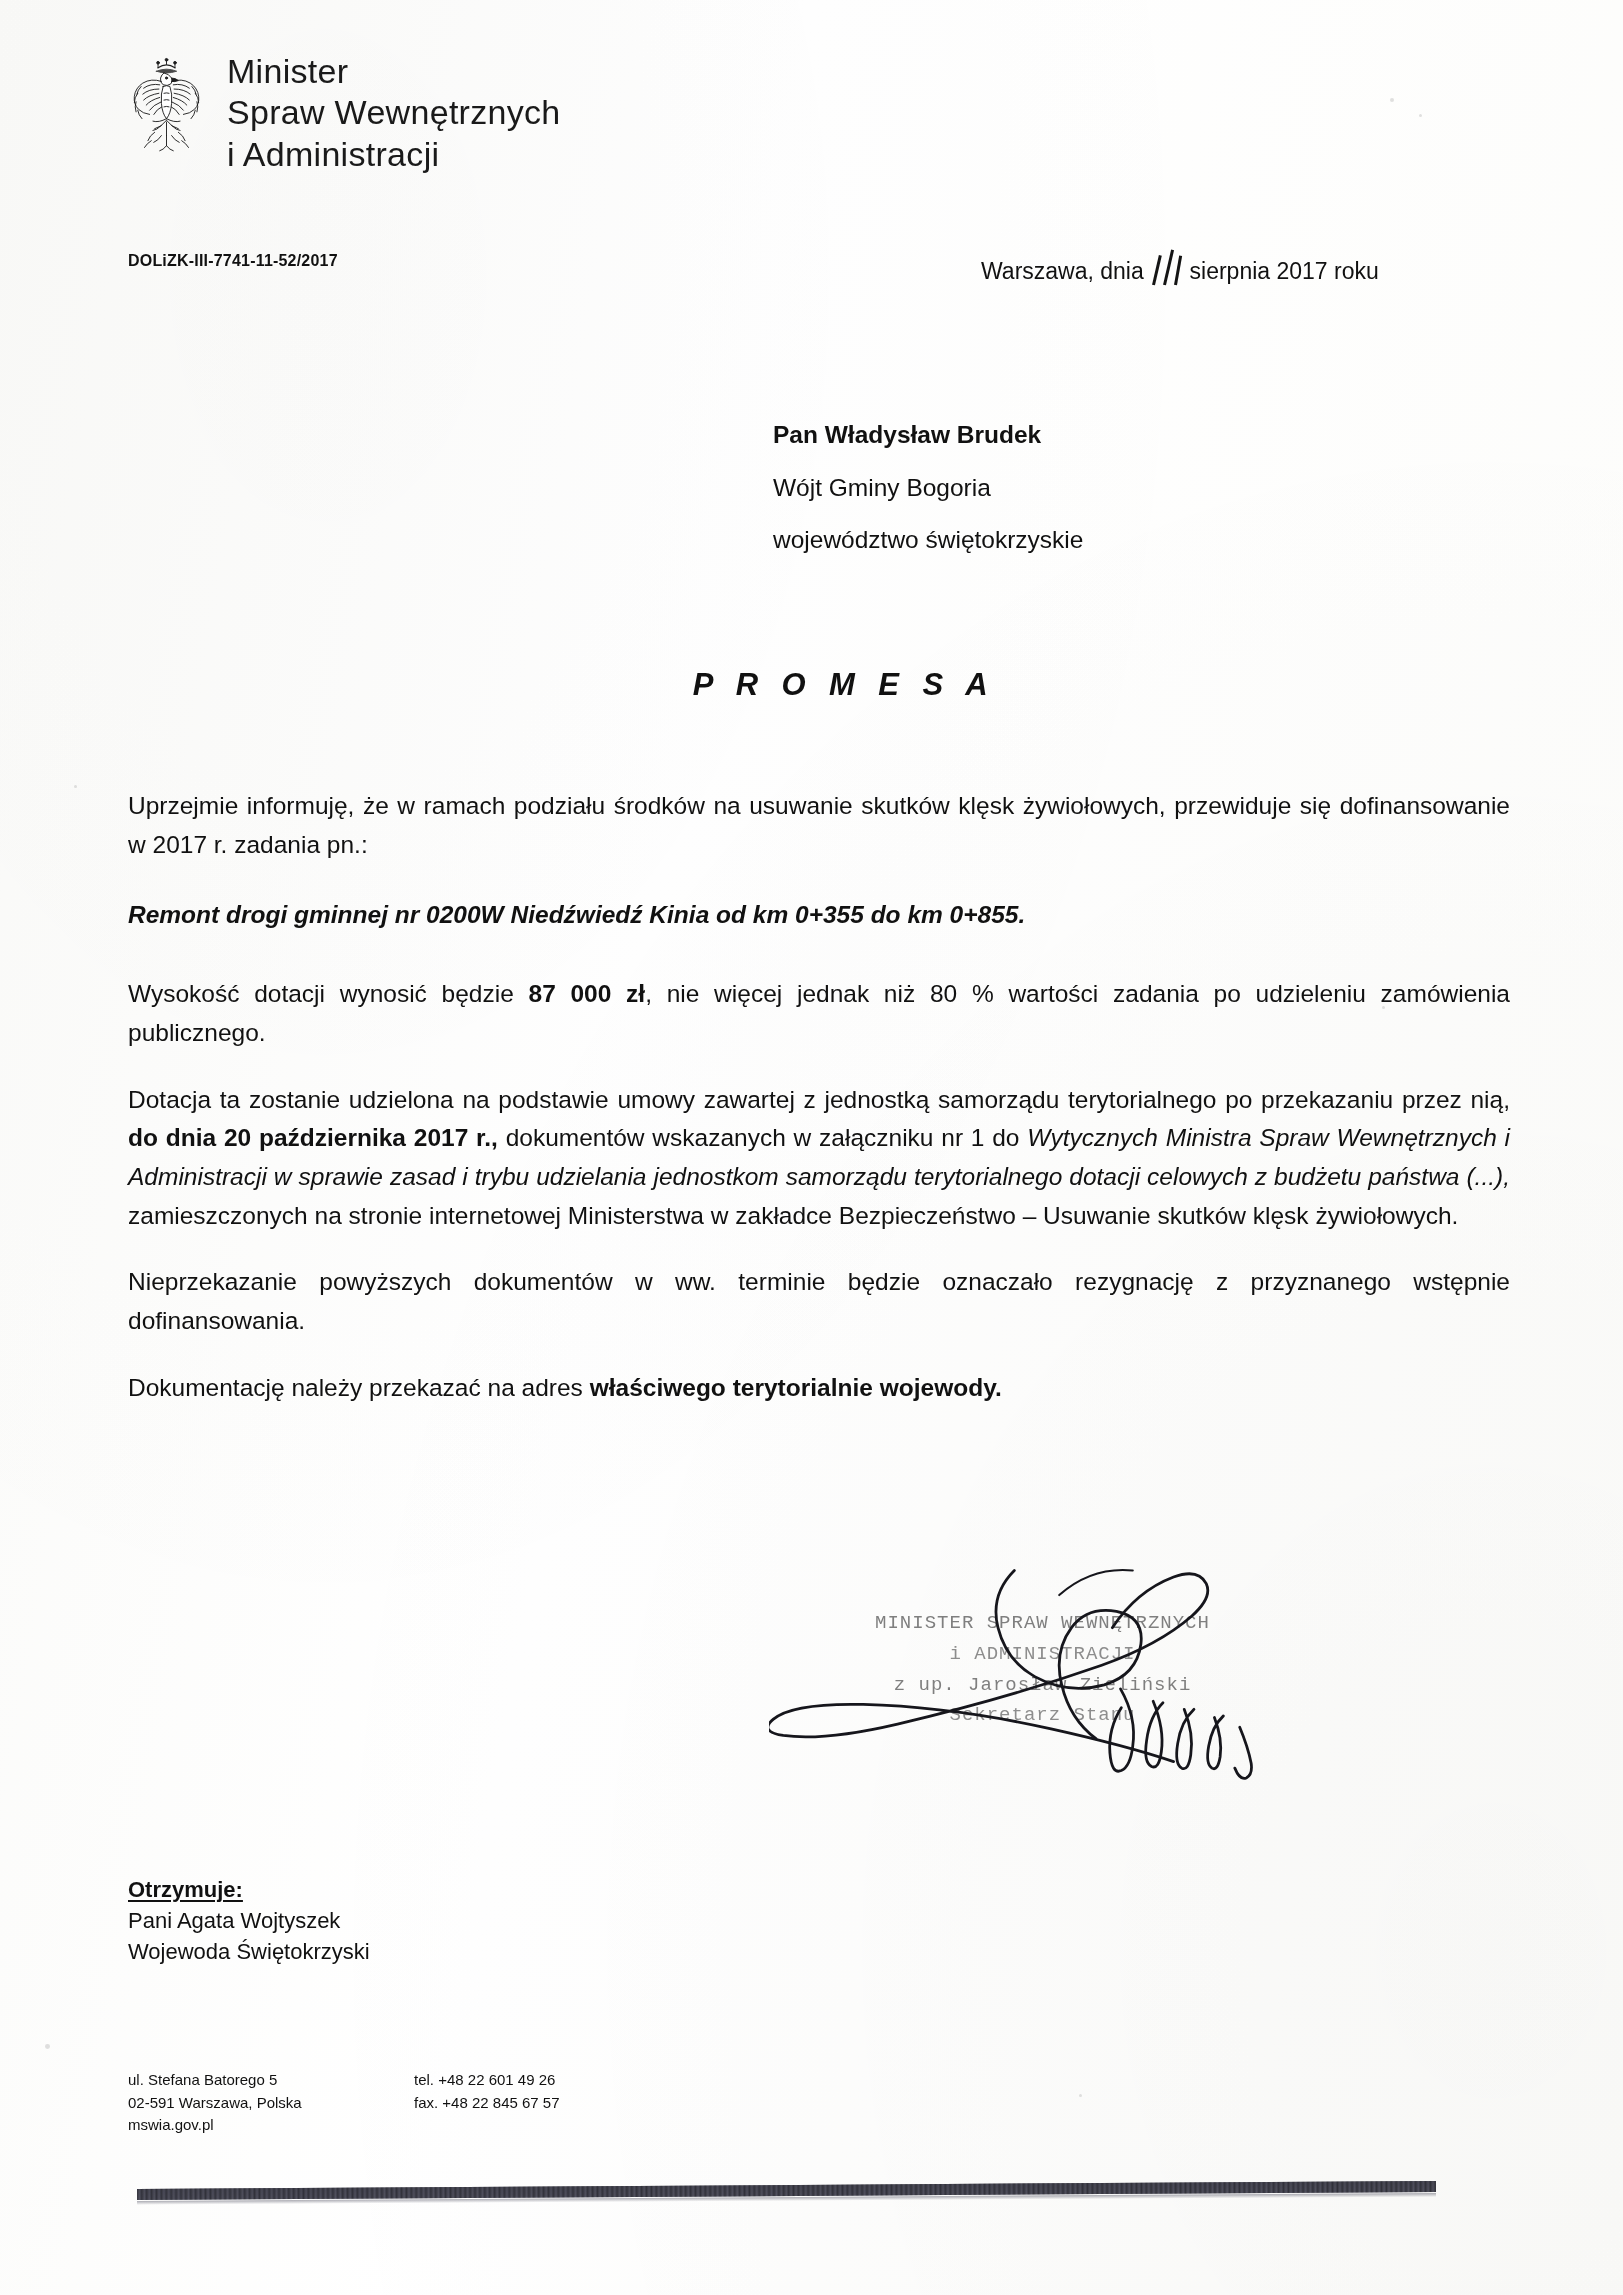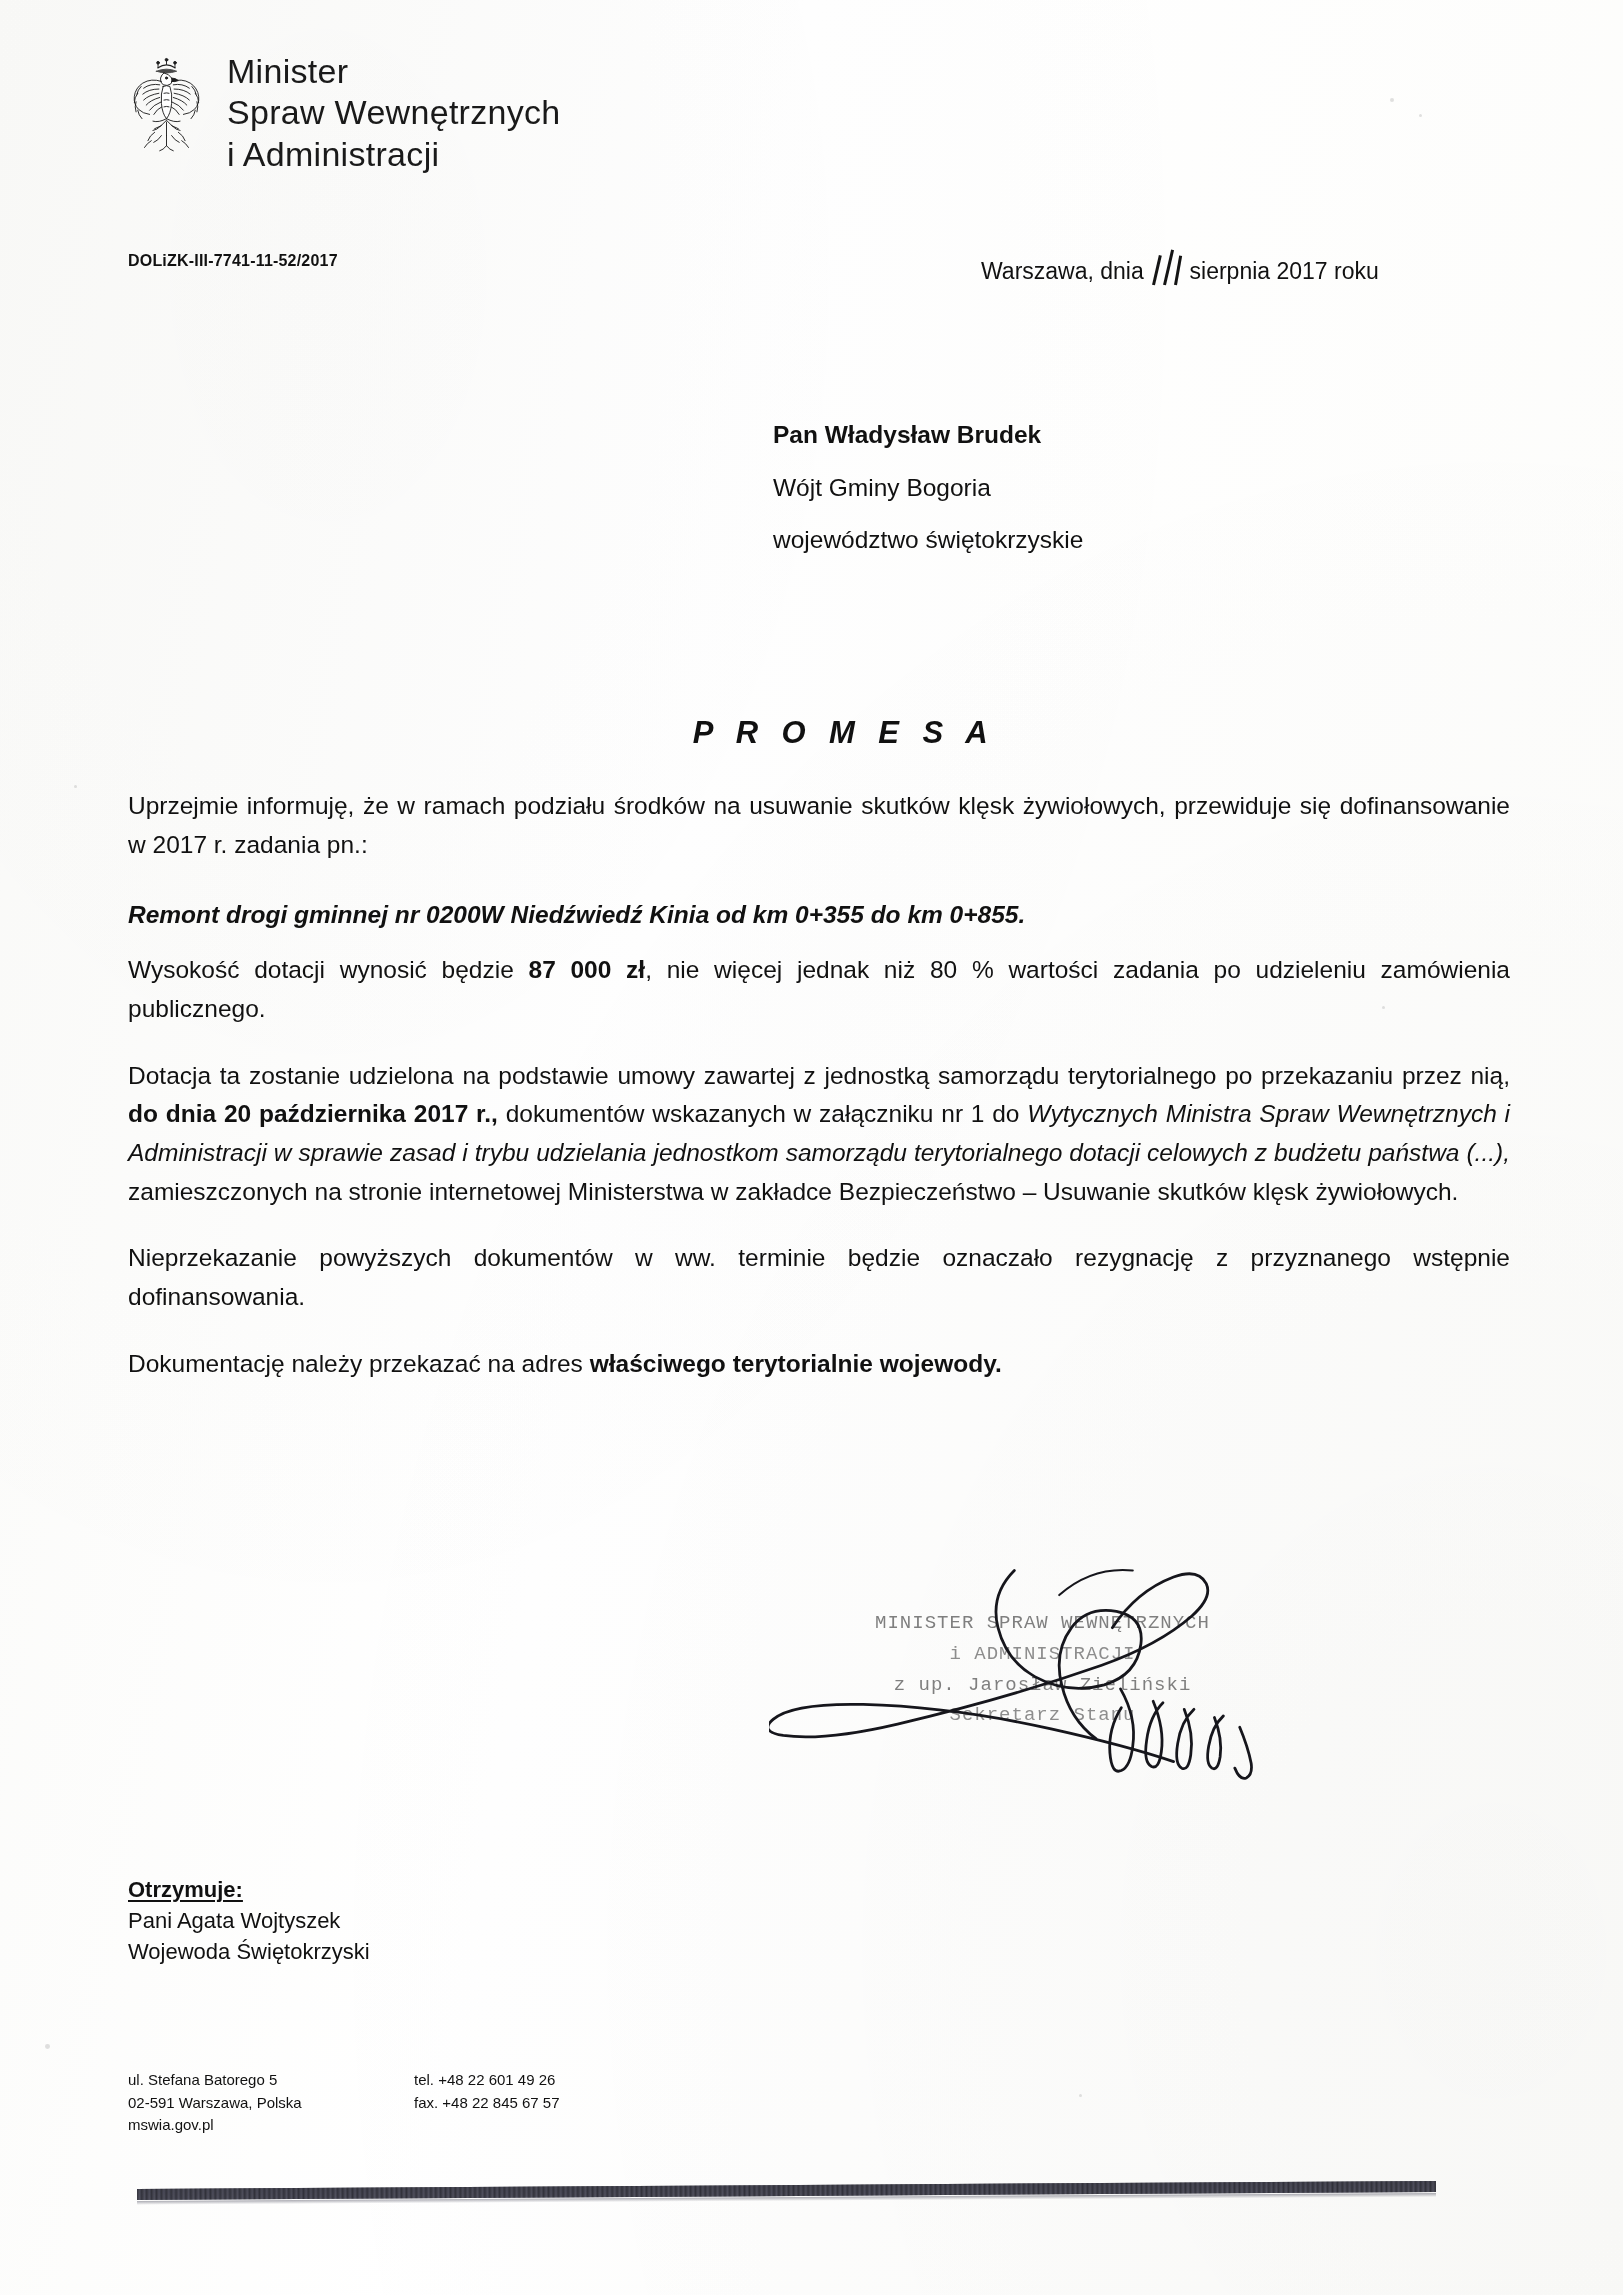--- a/index.html
+++ b/index.html
@@ -107,42 +107,41 @@
     position: absolute;
     left: 0;
     right: 0;
     top: 667px;
     text-align: center;
     padding-left: 65px;
     font-size: 31px;
     font-weight: 700;
     font-style: italic;
     letter-spacing: 7.4px;
-    margin-top: 48px;
   }
 
   
   .body-block {
     position: absolute;
     left: 128px;
     top: 787px;
     width: 1382px;
     font-size: 24.5px;
     line-height: 1.58;
     text-align: justify;
   }
   .body-block p { margin: 0 0 28px 0; }
   .body-block p.tight { margin-bottom: 32px; }
   .body-block .it { font-style: italic; }
   .body-block .bd { font-weight: 700; }
   .body-block p.task {
     font-style: italic;
     font-weight: 600;
     text-align: left;
-    margin-bottom: 16px;
+    margin-bottom: 40px;
   }
 
   
   .sig-area {
     position: absolute;
     left: 785px;
     top: 1554px;
     width: 523px;
     height: 294px;
   }

